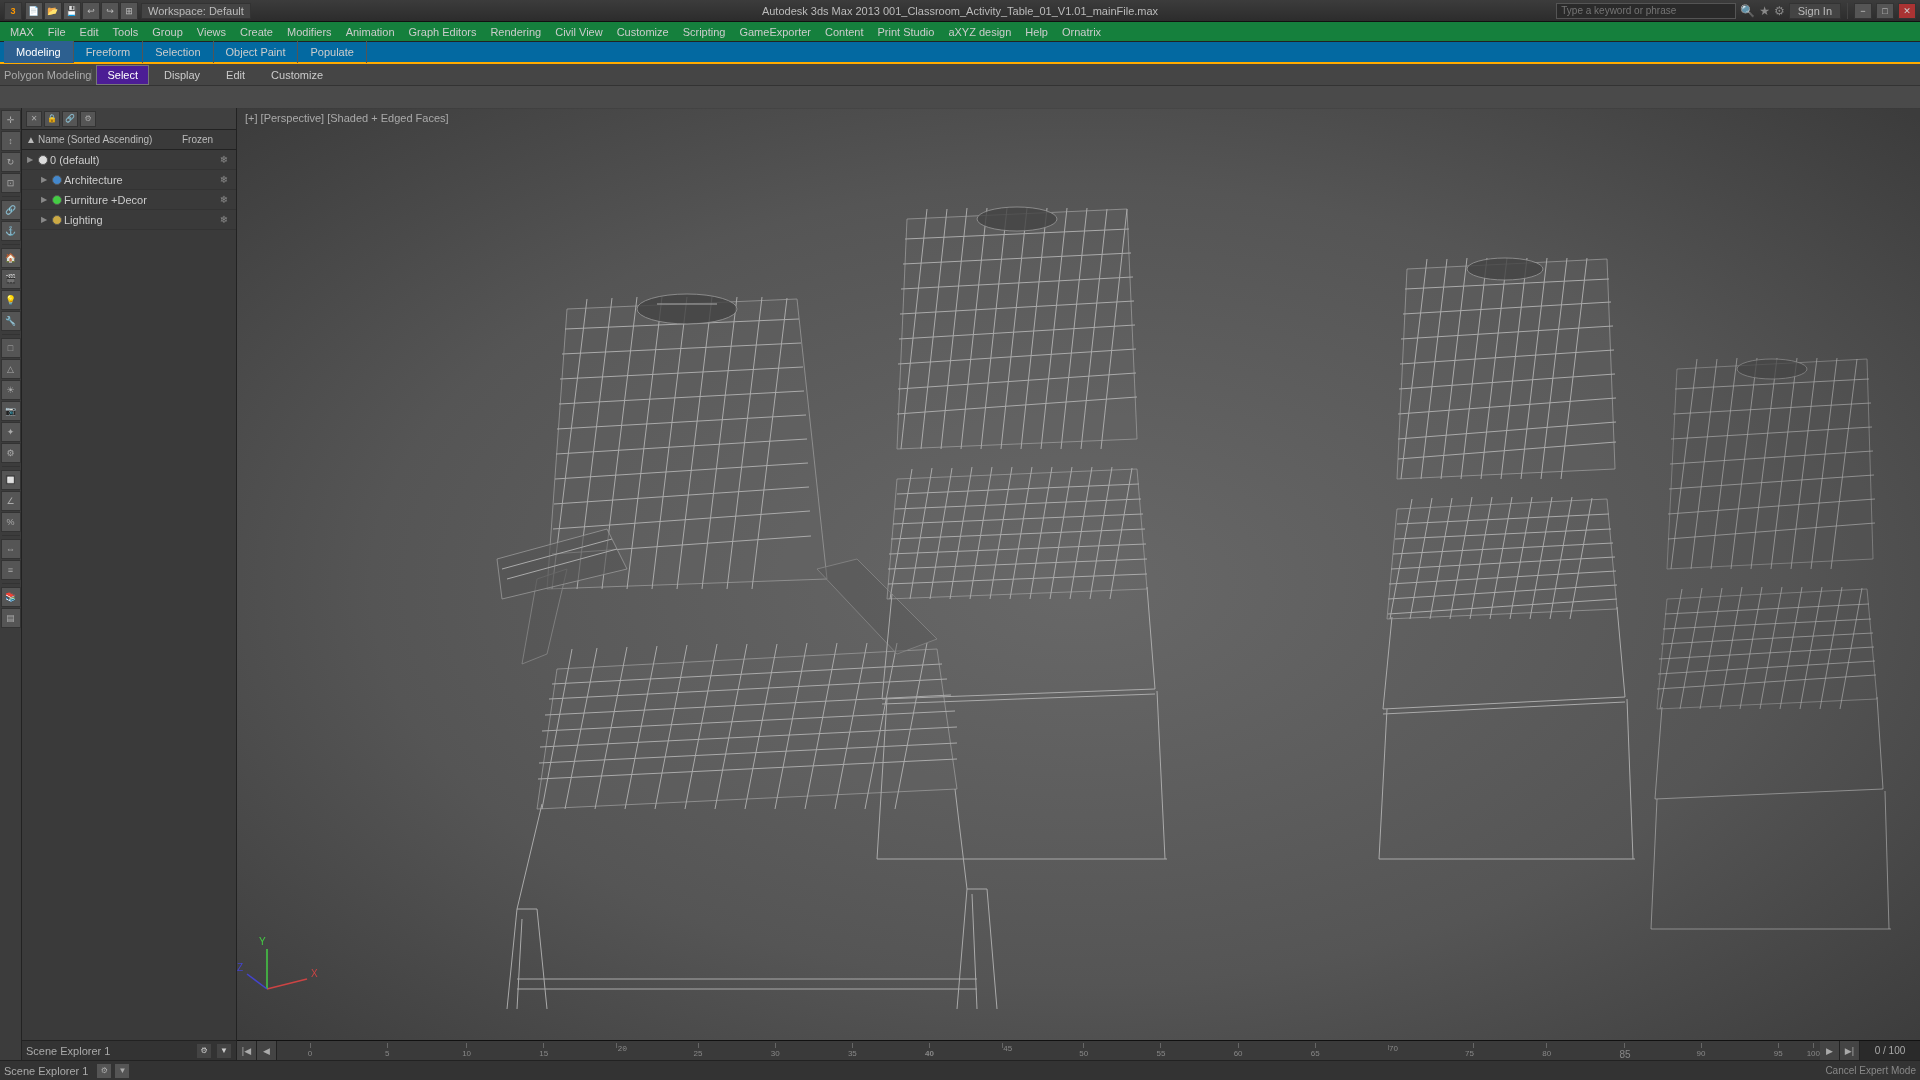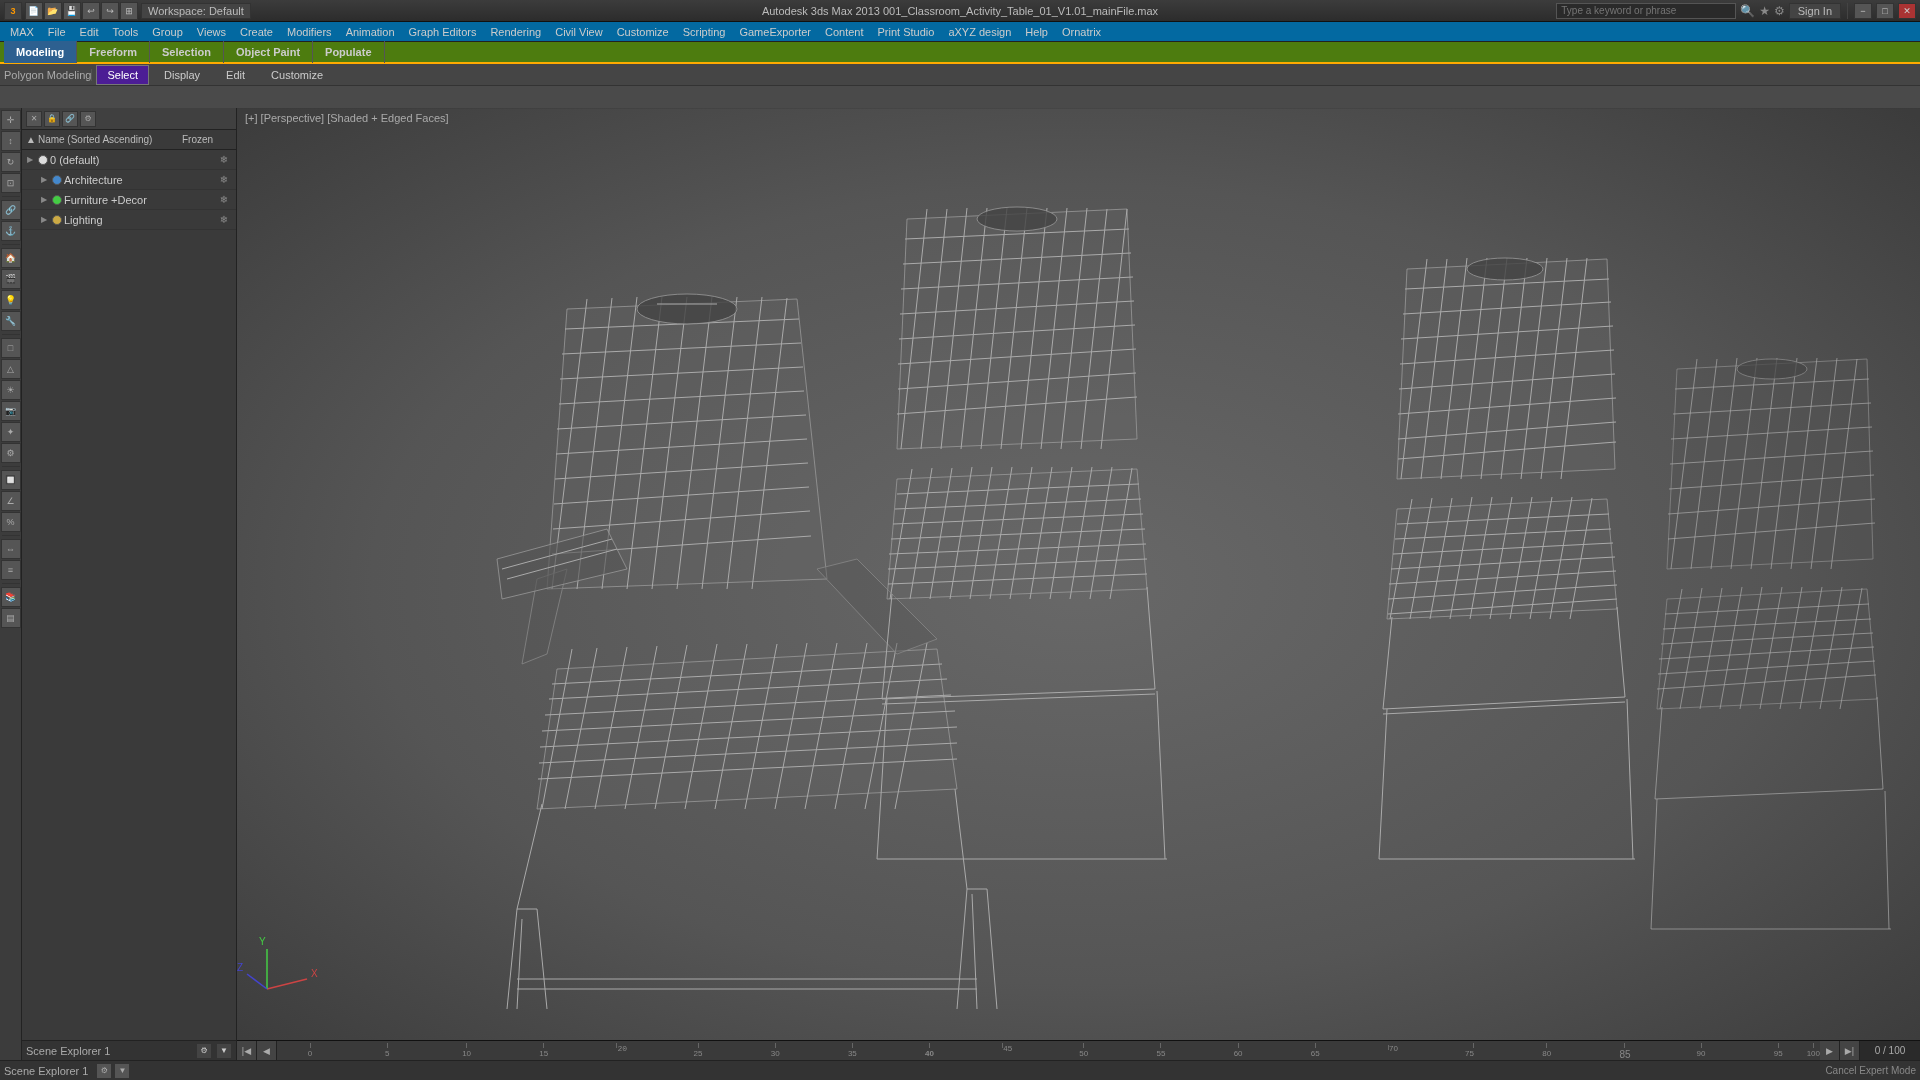--- a/index.html
+++ b/index.html
@@ -39,47 +39,46 @@
       display: flex;
       align-items: center;
       justify-content: center;
       cursor: pointer;
     }
     .win-btn.close { background: #aa3333; }
 
     
     #menu-bar {
       height: 20px;
-      background: #0369a1;
+      background: #15803d;
       display: flex;
       align-items: center;
       padding: 0 4px;
       gap: 2px;
       border-bottom: 1px solid #222;
     }
     .menu-item {
       padding: 2px 6px;
       color: #ccc;
       font-size: 11px;
       cursor: pointer;
       height: 20px;
       display: flex;
       align-items: center;
     }
 
     
     #ribbon {
       height: 22px;
-      background: #4d7c0f;
+      background: #0369a1;
       display: flex;
       align-items: center;
       padding: 0 4px;
       gap: 0;
       border-bottom: 2px solid #ffaa00;
-      font-weight: bold;
     }
     .ribbon-tab {
       padding: 2px 12px;
       font-size: 11px;
       color: #ccc;
       cursor: pointer;
       height: 22px;
       display: flex;
       align-items: center;
       border-right: 1px solid #555;

